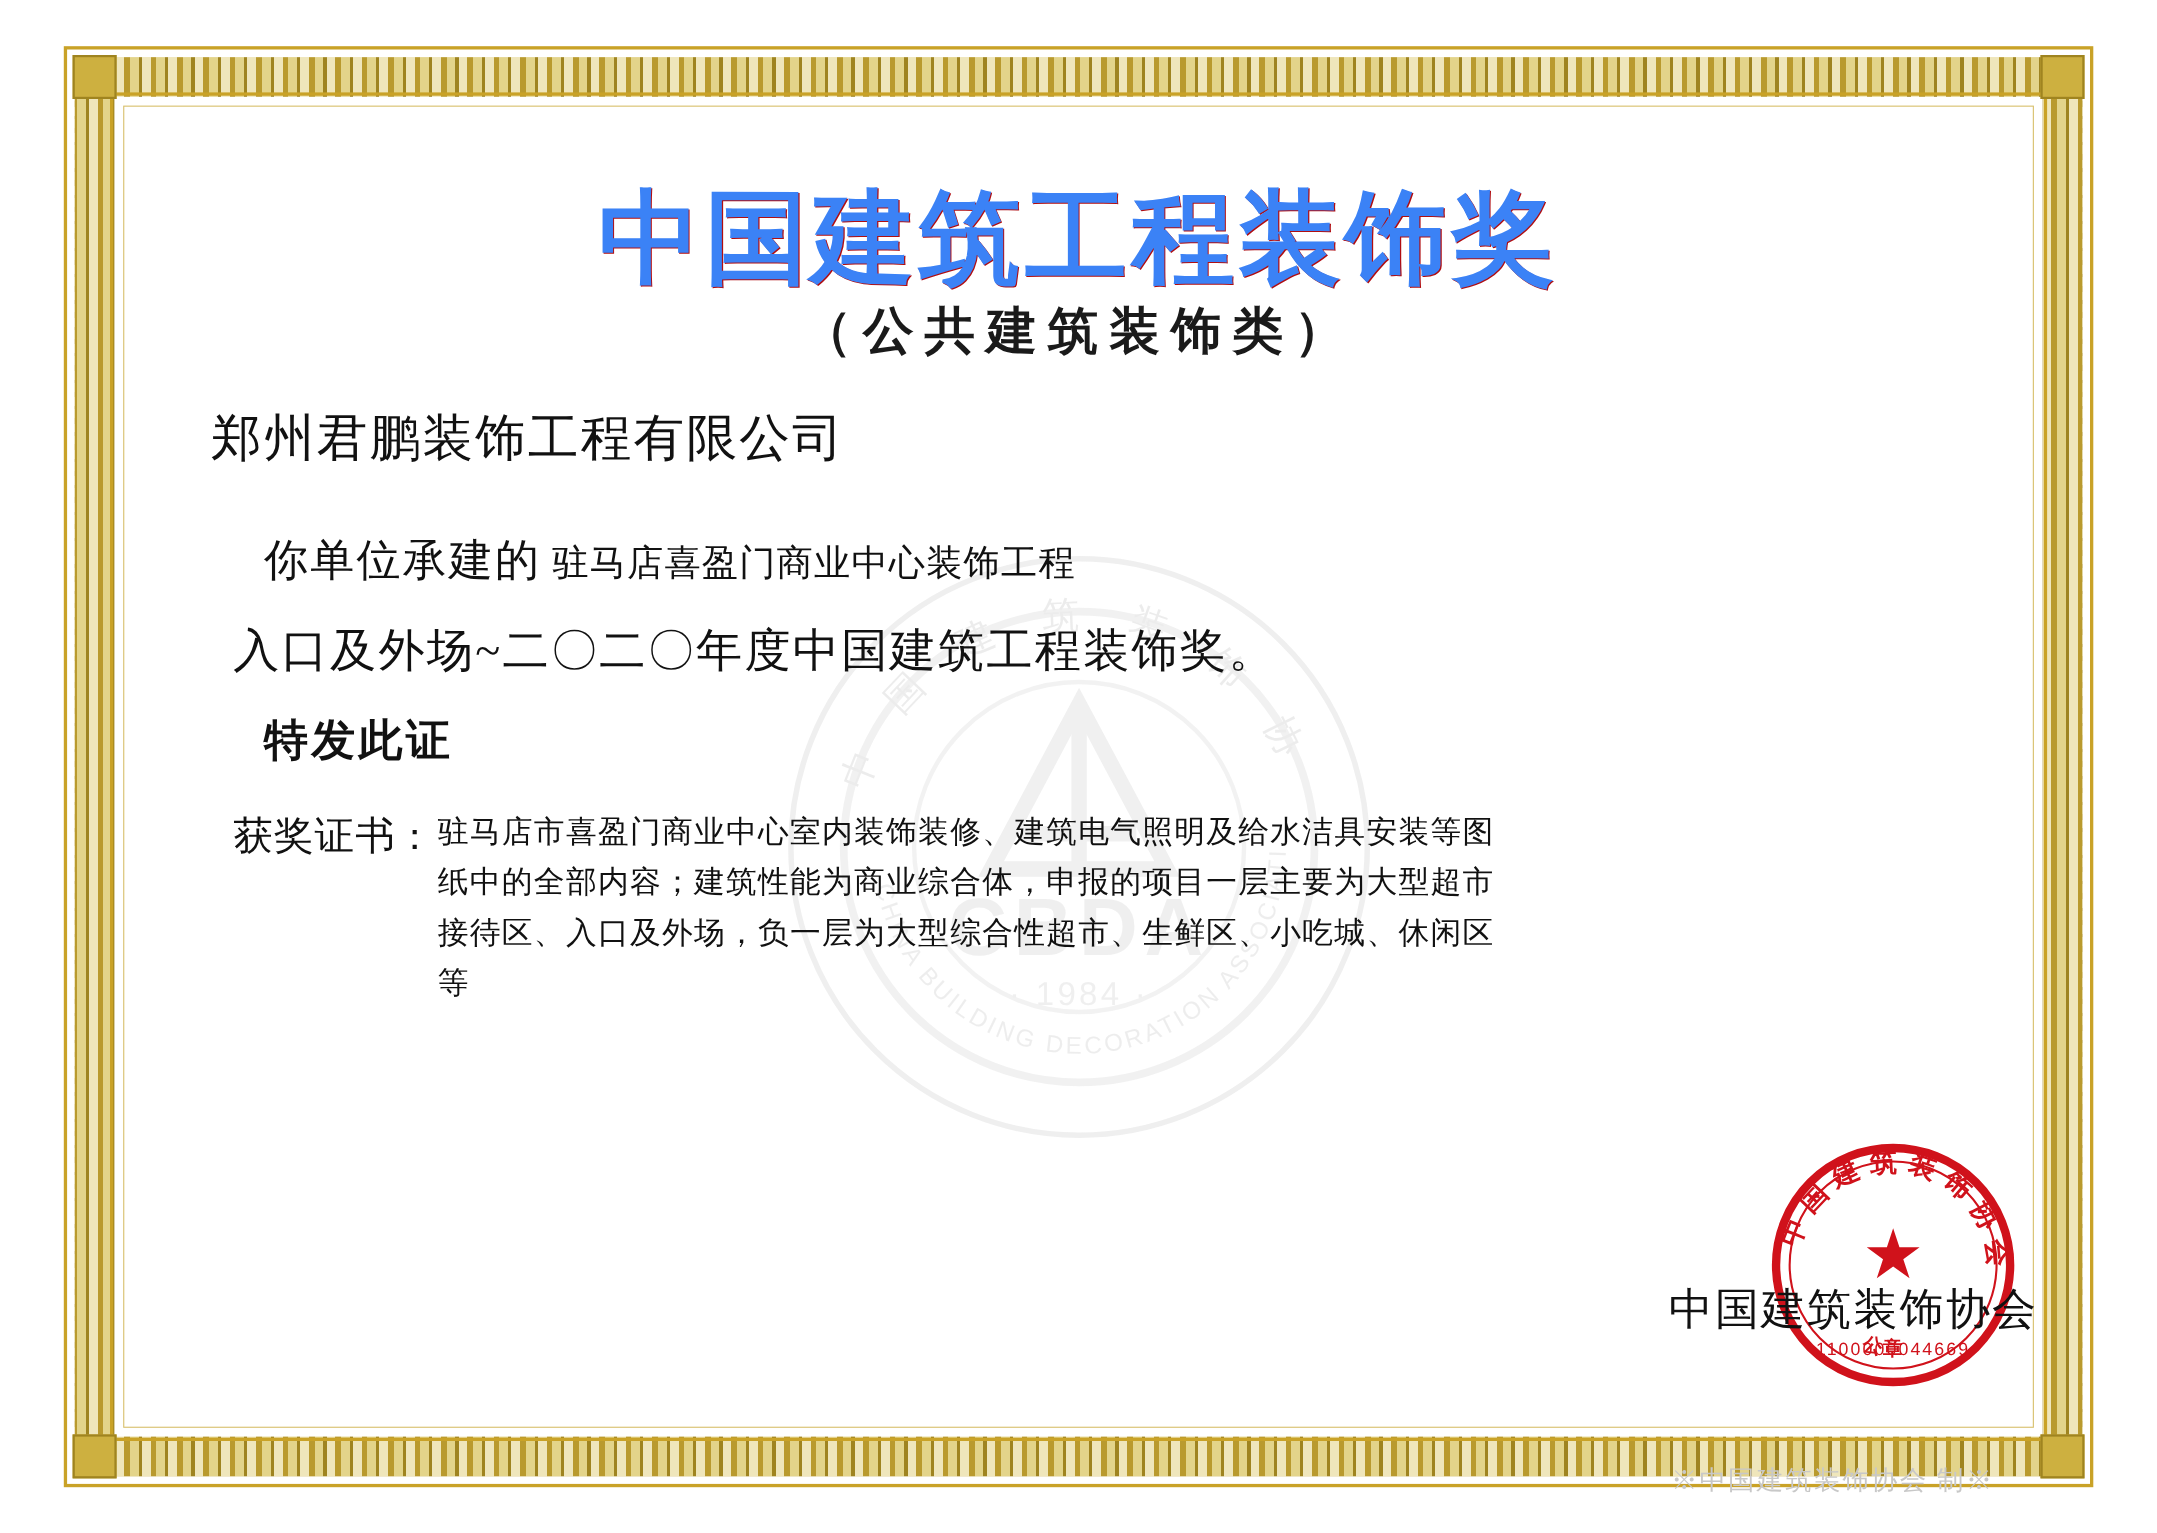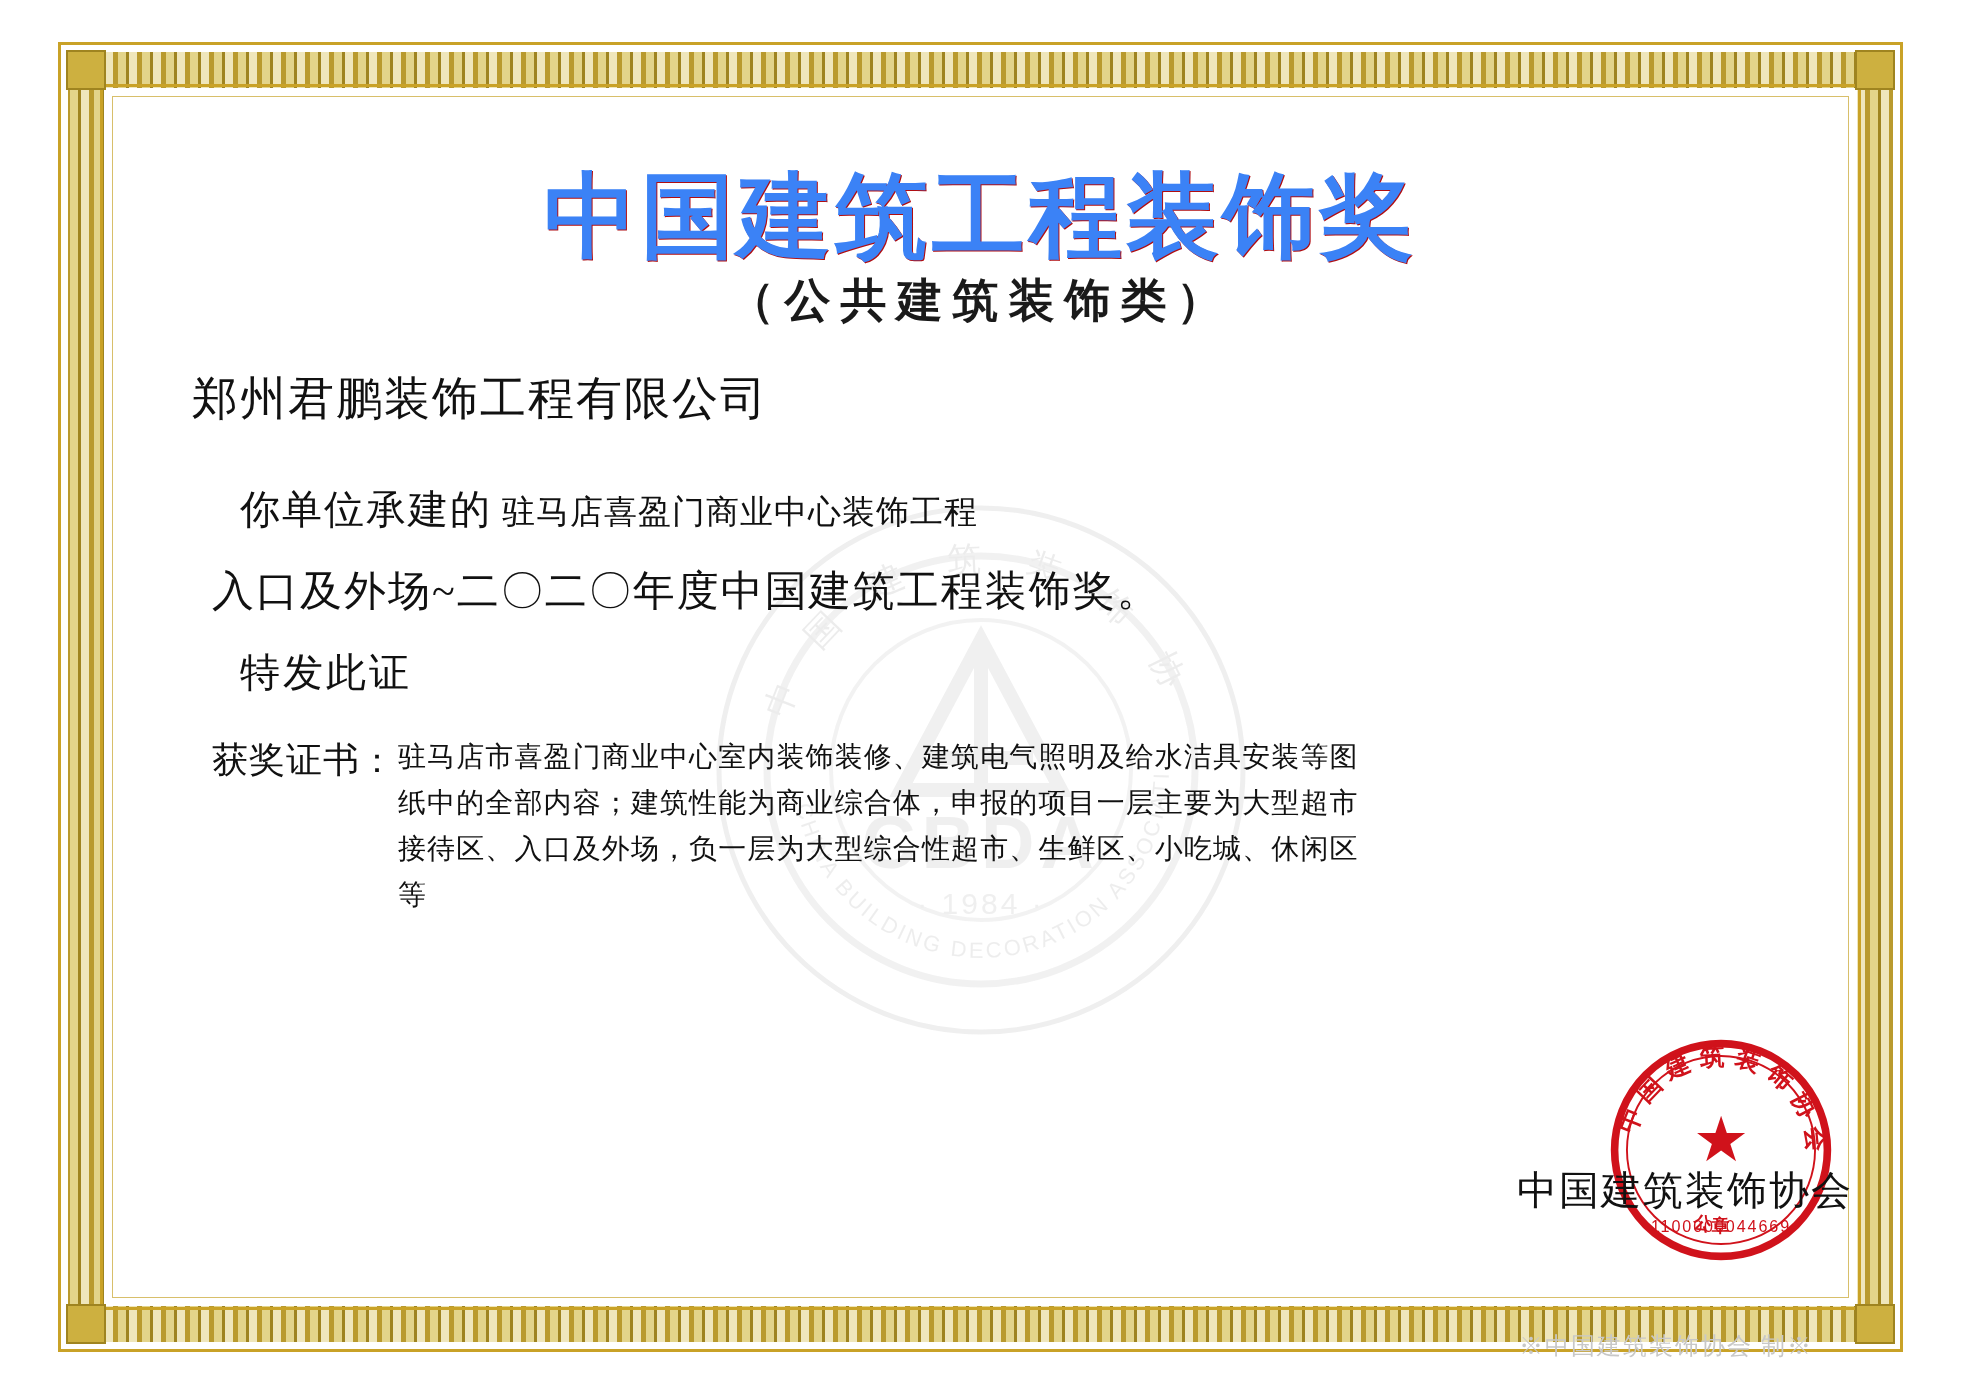--- a/index.html
+++ b/index.html
@@ -198,20 +198,21 @@
     font-size: 42px;
     letter-spacing: 2px;
   }
 
   .line-issue {
     margin-top: 26px;
     margin-left: 82px;
     padding-left: 28px;
     font-size: 40px;
     letter-spacing: 3px;
+    font-weight: bold;
   }
 
   .scope {
     margin-top: 34px;
     margin-left: 82px;
     display: flex;
     align-items: flex-start;
   }
   .scope-label {
     font-size: 36px;

